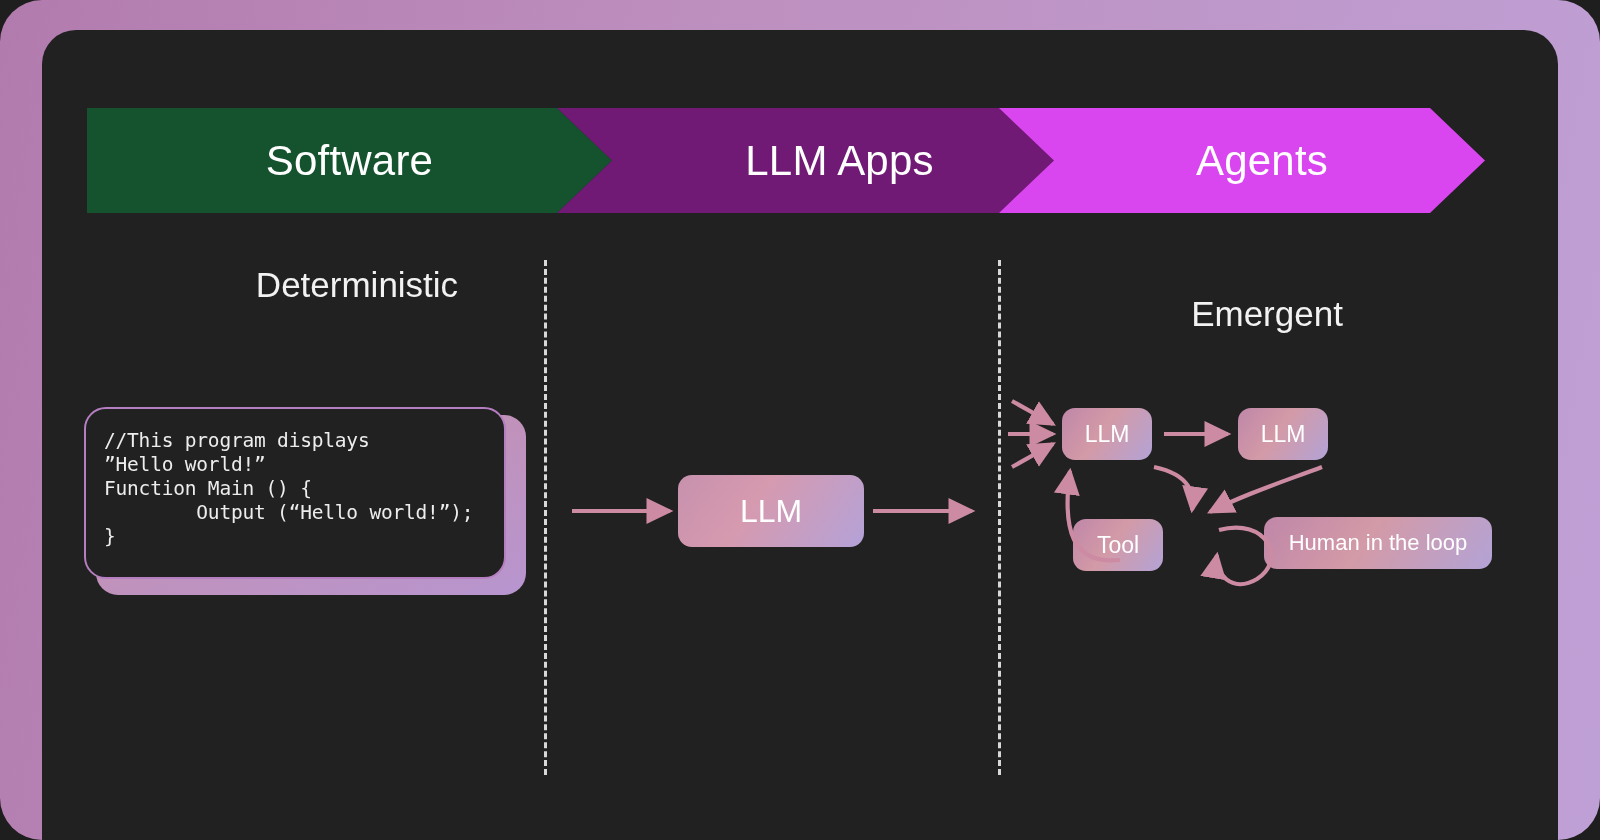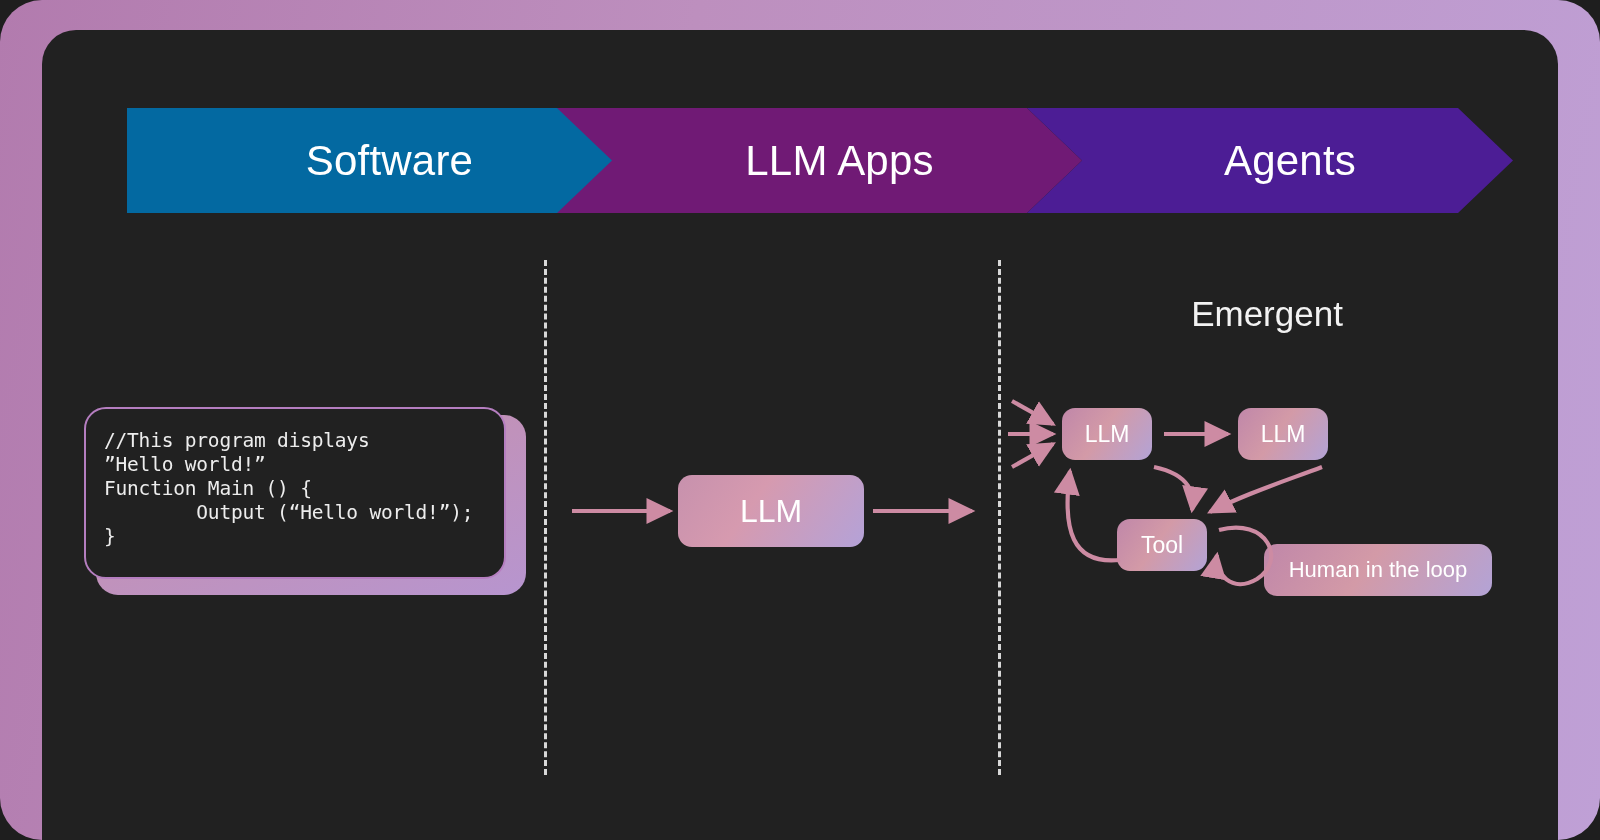--- a/index.html
+++ b/index.html
@@ -48,32 +48,31 @@
     color: #ffffff;
     font-size: 42px;
     font-weight: 400;
     letter-spacing: 0.2px;
     position: relative;
     z-index: 2;
     white-space: nowrap;
   }
   #chev-0 {
     left: 0; width: 525px;
-    background: #0369a1;
+    background: #14532d;
     clip-path: polygon(0 0, 470px 0, 525px 50%, 470px 100%, 0 100%);
-    margin-left: 40px;
   }
   #chev-1 {
     left: 470px; width: 525px;
     background: #701a75;
     clip-path: polygon(0 0, 470px 0, 525px 50%, 470px 100%, 0 100%, 55px 50%);
   }
   #chev-2 {
-    left: 940px; width: 486px;
-    background: #4c1d95;
+    left: 912px; width: 486px;
+    background: #d946ef;
     clip-path: polygon(0 0, 431px 0, 486px 50%, 431px 100%, 0 100%, 55px 50%);
   }
   #chev-1 .chev-label { padding-left: 40px; }
   #chev-2 .chev-label { padding-left: 40px; }
 
   
   .stage-label {
     position: absolute;
     top: 235px;
     color: #f2f2f2;
@@ -140,22 +139,22 @@
   
   .node {
     position: absolute;
     border-radius: 13px;
     background: linear-gradient(125deg, #c087a9 0%, #d39aa7 45%, #b3a3d6 100%);
     display: flex; align-items: center; justify-content: center;
     color: #ffffff;
   }
   #node-llm-1 { left: 1020px; top: 378px; width: 90px; height: 52px; font-size: 23px; }
   #node-llm-2 { left: 1196px; top: 378px; width: 90px; height: 52px; font-size: 23px; }
-  #node-tool  { left: 1075px; top: 489px; width: 90px; height: 52px; font-size: 23px; }
-  #node-human { left: 1222px; top: 514px; width: 228px; height: 52px; font-size: 22px; }
+  #node-tool  { left: 1031px; top: 489px; width: 90px; height: 52px; font-size: 23px; }
+  #node-human { left: 1222px; top: 487px; width: 228px; height: 52px; font-size: 22px; }
 
   
   #arrows {
     position: absolute;
     left: 0; top: 0;
     width: 1516px; height: 810px;
     pointer-events: none;
   }
 </style>
 </head>
@@ -169,20 +168,21 @@
         <span class="chev-label">Software</span>
       </div>
       <div class="chev" id="chev-1">
         <span class="chev-label">LLM Apps</span>
       </div>
       <div class="chev" id="chev-2">
         <span class="chev-label">Agents</span>
       </div>
     </div>
 
+    <div class="stage-label" id="stage-label-0">Deterministic</div>
     <div class="stage-label" id="stage-label-2">Emergent</div>
 
     <div class="divider" id="divider-0"></div>
     <div class="divider" id="divider-1"></div>
 
     <div id="code-shadow"></div>
     <div id="code-card">
       <pre id="code-text">//This program displays
 ”Hello world!”
 Function Main () {

